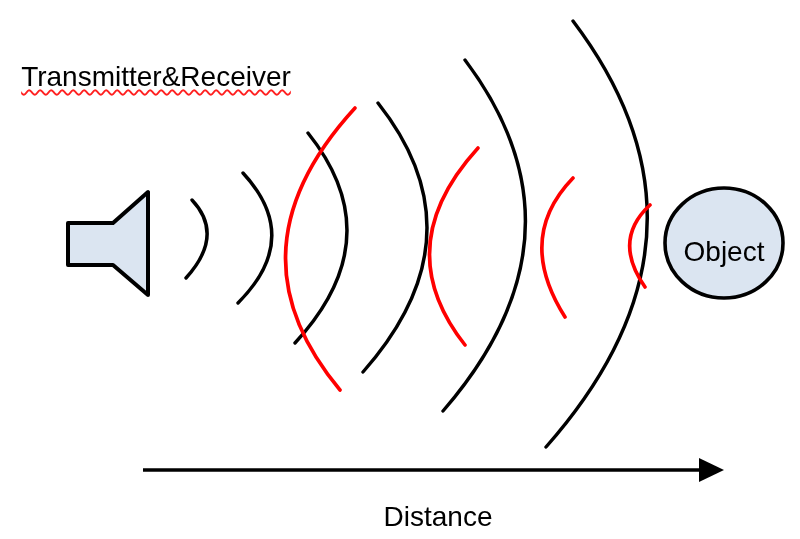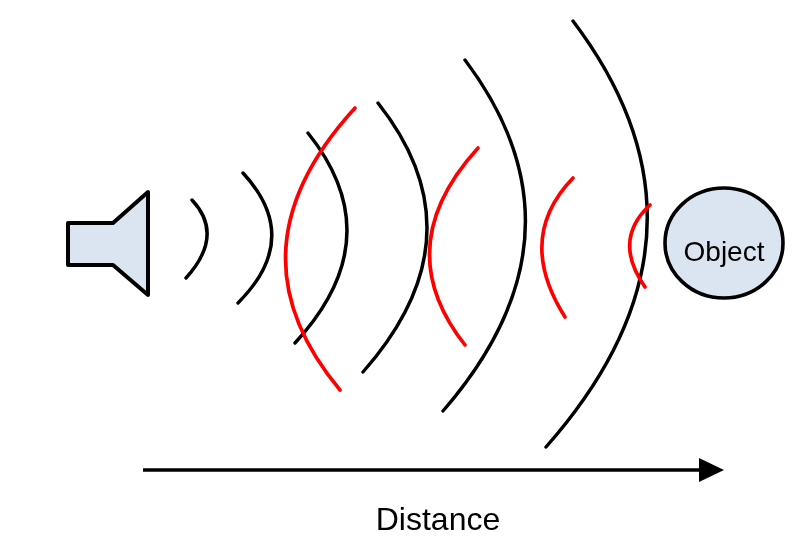--- a/index.html
+++ b/index.html
@@ -34,21 +34,21 @@
     stroke:var(--shape-stroke,#000);
     stroke-width:3.6;
   }
   .object-label{
     font-size:28px;fill:var(--text,#000);
     font-family:"Liberation Sans",sans-serif;
     text-anchor:middle;
   }
   .distance-label{
     position:absolute;left:368px;top:501px;width:140px;
-    text-align:center;font-size:32px;
+    text-align:center;font-size:28px;
   }
 </style>
 </head>
 <body>
 
 <div class="stage">
 
   <svg class="scene" width="800" height="539" viewBox="0 0 800 539">
 
     <polygon class="speaker" points="68,223 113,223 148,192 148,295 113,265 68,265"></polygon>
@@ -73,16 +73,17 @@
       <polygon class="arrow-head" points="699,458 724,470 699,482"></polygon>
     </g>
 
     <g>
       <ellipse class="object-circle" cx="724" cy="243" rx="59" ry="55"></ellipse>
       <text class="object-label" x="724" y="261">Object</text>
     </g>
   </svg>
 
   <div class="title-block">
+    <div class="underlined">Transmitter&amp;Receiver</div>
   </div>
 
   <div class="distance-label">Distance</div>
 </div>
 
 </body></html>

